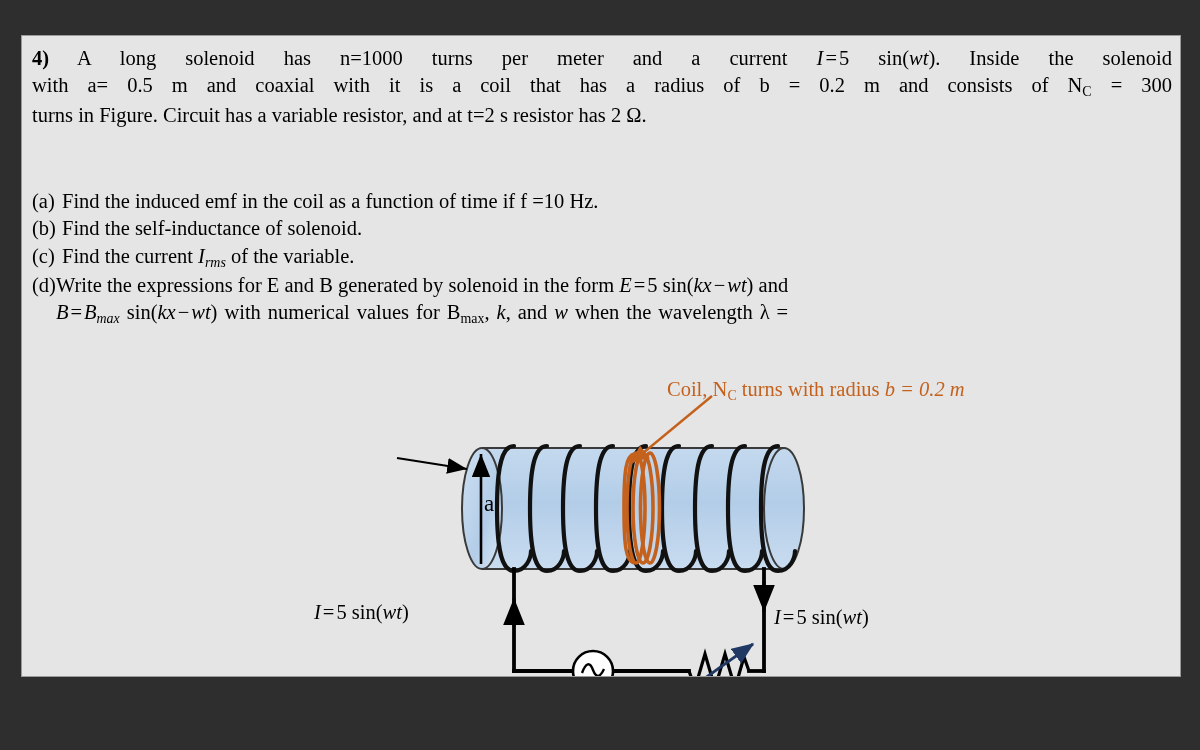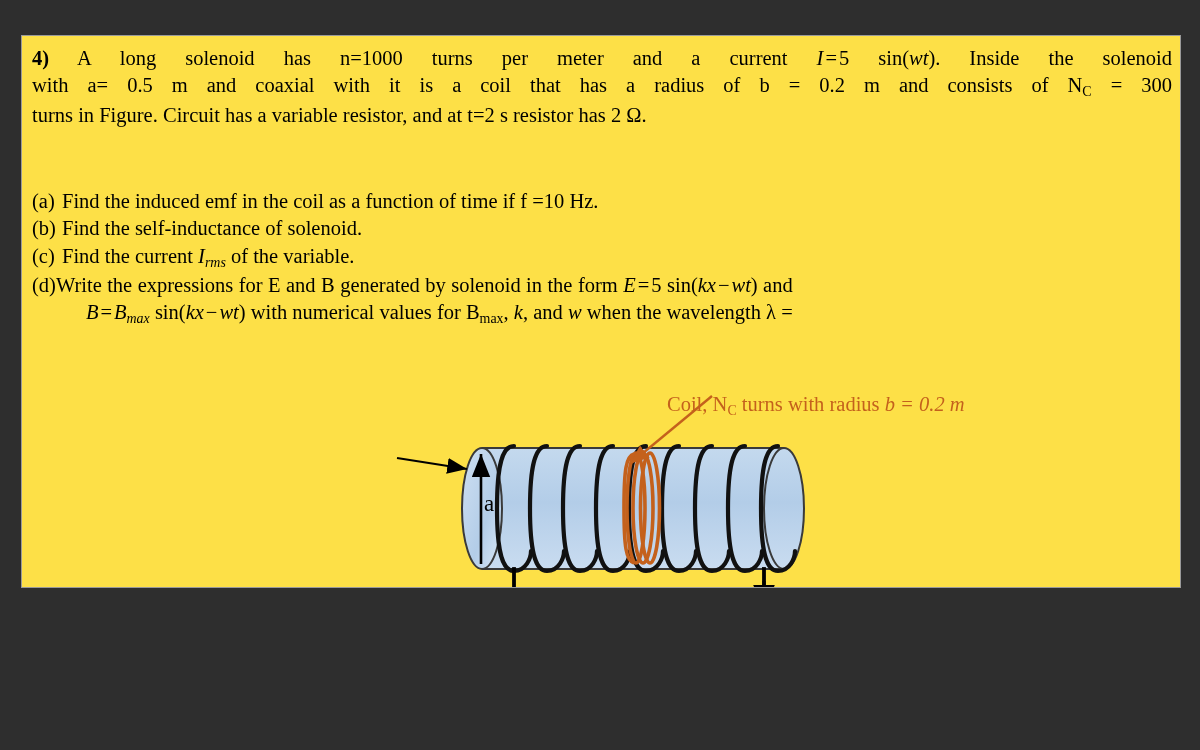--- a/index.html
+++ b/index.html
@@ -11,22 +11,22 @@
     height: 750px;
     background: #2e2e2e;
     font-family: "Liberation Serif", "DejaVu Serif", serif;
     overflow: hidden;
   }
   #page {
     position: absolute;
     left: 22px;
     top: 36px;
     width: 1158px;
-    height: 551px;
-    background: #fde047;
+    height: 640px;
+    background: #e5e5e5;
     box-shadow: 0 0 0 1px #9a9a9a;
     overflow: hidden;
   }
   .qtext {
     position: absolute;
     left: 10px;
     top: 9px;
     width: 1140px;
     font-size: 20.5px;
     line-height: 1.33;
@@ -40,35 +40,35 @@
   .mi { font-style: italic; font-family: "Liberation Serif", serif; }
   sub { font-size: 0.68em; vertical-align: -0.28em; }
   sup { font-size: 0.68em; vertical-align: 0.5em; }
   .op { padding: 0 2px; }
 
   .items { position: absolute; left: 10px; top: 152px; width: 1140px; font-size: 20.5px; line-height: 1.33;}
   .item { display: flex; align-items: flex-start; }
   .item .lbl { width: 30px; flex: 0 0 30px; }
   .item .bdy { flex: 1 1 auto; }
   .ditem { display: flex; align-items: flex-start; }
-  .cont { margin-left: 30px; }
+  .cont { }
 
   
   #figure {
     position: absolute;
     left: 0; top: 330px;
     width: 1158px; height: 334px;
   }
   .lbl-text {
     position: absolute;
     font-size: 20.5px;
     color: #000;
     white-space: nowrap;
   }
-  .lbl-orange { color: #c4611c; margin-top: 15px; }
+  .lbl-orange { color: #c4611c; }
   .lbl-ital { font-style: italic; }
 </style>
 </head>
 <body>
 
 <div id="page">
 
   <div class="qtext">
     <div class="qline jl"><span class="b">4)</span> <span>A long solenoid has n=1000 turns per meter and a current </span><span class="mi">I</span><span class="op">=</span><span>5 sin(</span><span class="mi">wt</span><span>). Inside the solenoid</span></div>
     <div class="qline jl"><span>with a= 0.5 m and coaxial with it is a coil that has a radius of b = 0.2 m and consists of N</span><sub>C</sub><span> = 300</span></div>

